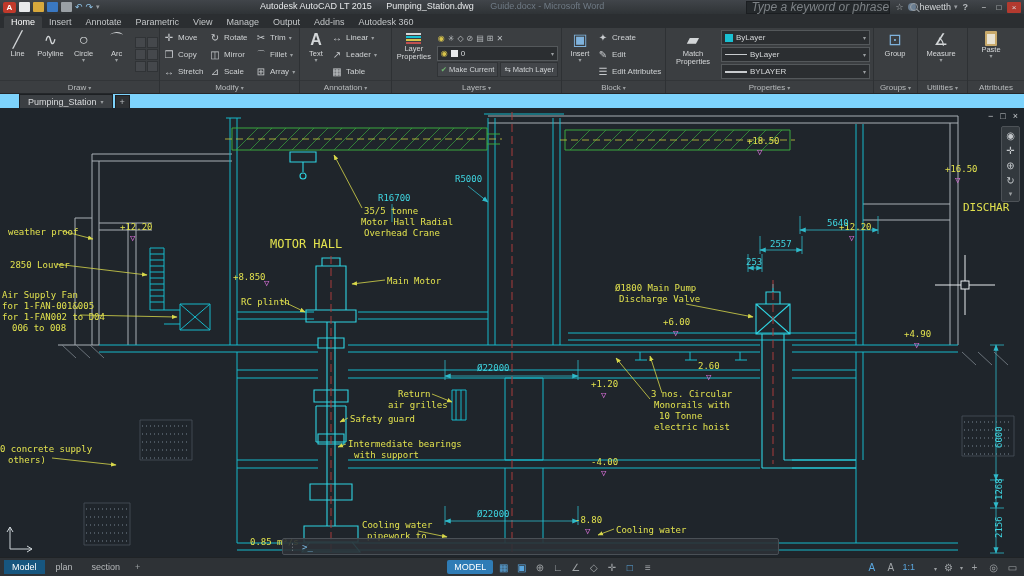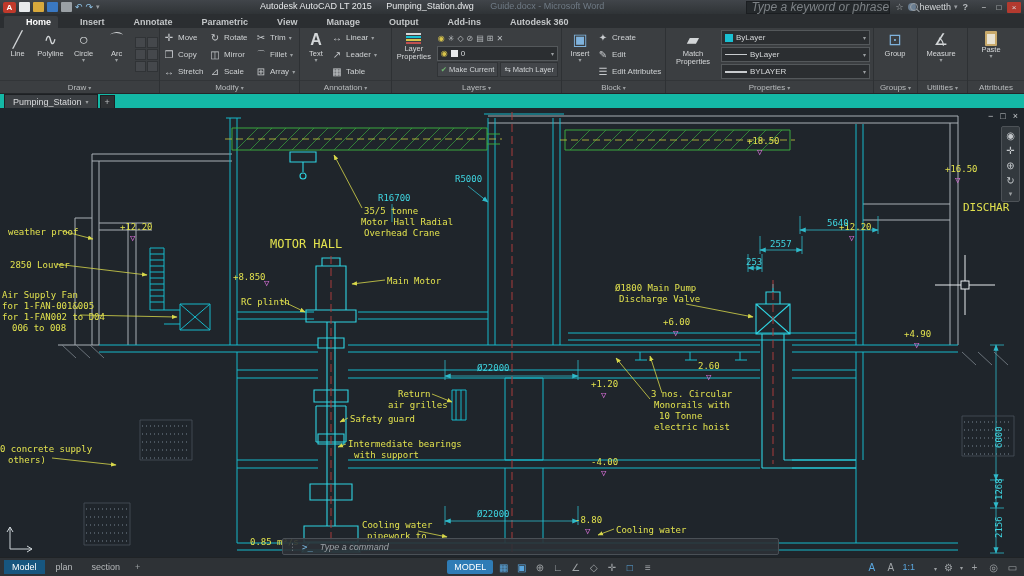--- a/index.html
+++ b/index.html
@@ -25,21 +25,21 @@
   .lens:after{content:"";position:absolute;width:4px;height:1px;background:#9aa0a5;transform:rotate(45deg);left:5px;top:6px;}
   .staricon{color:#b9bdc0;font-size:9px;}
   .userchip{display:flex;align-items:center;gap:3px;color:#d2d5d7;}
   .avatar{width:8px;height:8px;border-radius:50%;background:#6a7e92;display:inline-block;}
   .helpicon{color:#b9bdc0;font-weight:bold;}
   .winbtns{display:flex;gap:1px;margin-left:4px;}
   .winbtn{width:14px;height:11px;display:flex;align-items:center;justify-content:center;color:#d8dadc;font-size:8px;}
   .winbtn.close{background:#b33a2f;border-radius:1px;}
   
   .tabrow{height:14px;background:#2b2e31;display:flex;align-items:flex-end;padding-left:4px;font-size:9px;color:#c3c6c8;}
-  .rtab{padding:1px 7px 1px 22px;cursor:default;white-space:nowrap;font-weight:bold;}
+  .rtab{padding:1px 7px 1px 7px;cursor:default;white-space:nowrap;}
   .rtab.active{background:#3b3e41;color:#ffffff;border-radius:2px 2px 0 0;}
   
   .ribbon{height:66px;background:#3b3e41;display:flex;border-bottom:1px solid #24272a;box-sizing:border-box;}
   .panel{display:flex;flex-direction:column;border-right:1px solid #2e3134;box-sizing:border-box;flex:0 0 auto;}
   .pbody{flex:1;display:flex;align-items:stretch;padding:1px 1px 0 1px;overflow:hidden;}
   .plabel{height:12px;font-size:8px;color:#b9bcbe;display:flex;align-items:center;justify-content:center;gap:2px;border-top:1px solid #323538;}
   .pl-ar{font-size:6px;color:#9a9ea1;}
   .bigbtn{width:33px;display:flex;flex-direction:column;align-items:center;font-size:7.5px;color:#d6d8da;padding-top:2px;text-align:center;line-height:1.05;}
   .bigicon{font-size:16px;line-height:18px;height:19px;color:#d3d6d8;}
   .bigicon.blue{color:#7fb2dc;}
@@ -58,21 +58,21 @@
   .lmini{display:flex;gap:3px;align-items:center;height:13px;padding:0 3px;font-size:8px;color:#c9b45a;}
   .lmini span{color:#b9bdc0;font-size:8px;}
   .lmini .bulb{color:#d8c44a;}
   .sbtnrow{display:flex;gap:2px;padding:0 2px;}
   .sbtn{display:flex;align-items:center;gap:2px;font-size:7.5px;color:#cfd2d4;background:#43464a;border:1px solid #303336;height:13px;padding:0 3px;white-space:nowrap;}
   .paste-icon{width:12px;height:15px;background:#c8a96a;border-radius:1px;position:relative;}
   .paste-icon:after{content:"";position:absolute;left:2px;top:3px;width:8px;height:10px;background:#e8e2d2;}
   .lp-icon{width:15px;height:14px;display:flex;flex-direction:column;gap:1px;justify-content:center;}
   .lp-icon i{height:2px;display:block;}
   
-  .doctabs{height:14px;background:#14b8a6;display:flex;align-items:center;padding-left:4px;gap:2px;}
+  .doctabs{height:14px;background:#7dd3fc;display:flex;align-items:center;padding-left:19px;gap:2px;}
   .dtab{height:13px;background:#3b3f43;color:#d9dbdd;font-size:9px;padding:0 8px;display:flex;align-items:center;gap:4px;border:1px solid #1d2023;border-bottom:none;}
   .dplus{width:13px;height:12px;background:#2e3134;color:#b9bdc0;font-size:9px;display:flex;align-items:center;justify-content:center;border:1px solid #1d2023;border-bottom:none;}
   
   .canvas{position:absolute;top:108px;left:0;width:1024px;height:449px;background:#1f252b;}
   .canvas svg{position:absolute;left:0;top:0;}
   .vwctl{position:absolute;top:3px;right:6px;display:flex;gap:7px;color:#c6c9cc;font-size:9px;z-index:5;}
   .navbar{position:absolute;top:18px;right:4px;width:17px;background:rgba(58,63,68,.78);border:1px solid #4d5257;border-radius:2px;display:flex;flex-direction:column;align-items:center;padding:3px 0;gap:4px;color:#c3c7ca;font-size:10px;z-index:5;}
   .navbar .nchev{font-size:7px;color:#9a9ea1;}
   .cmdbar{position:absolute;left:282px;top:430px;width:497px;height:17px;background:rgba(44,49,54,.9);border:1px solid #4a5056;border-radius:2px;display:flex;align-items:center;padding:0 5px;gap:5px;z-index:6;box-sizing:border-box;}
   .cmdgrip{color:#7d8287;font-size:9px;}
@@ -583,21 +583,20 @@
       <span>◉</span>
       <span>✛</span>
       <span>⊕</span>
       <span>↻</span>
       <span class="nchev">▾</span>
     </div>
 
     <div class="cmdbar">
       <span class="cmdgrip">⋮</span>
       <span class="cmdprompt">&gt;_</span>
-      <input placeholder="Type a command" style="">
     </div>
   </div>
 
   <div class="statusbar">
     <span class="ltab active">Model</span>
     <span class="ltab">plan</span>
     <span class="ltab">section</span>
     <span class="lplus">+</span>
     <span class="modelbtn">MODEL</span>
     <span class="sicon on">▦</span>

